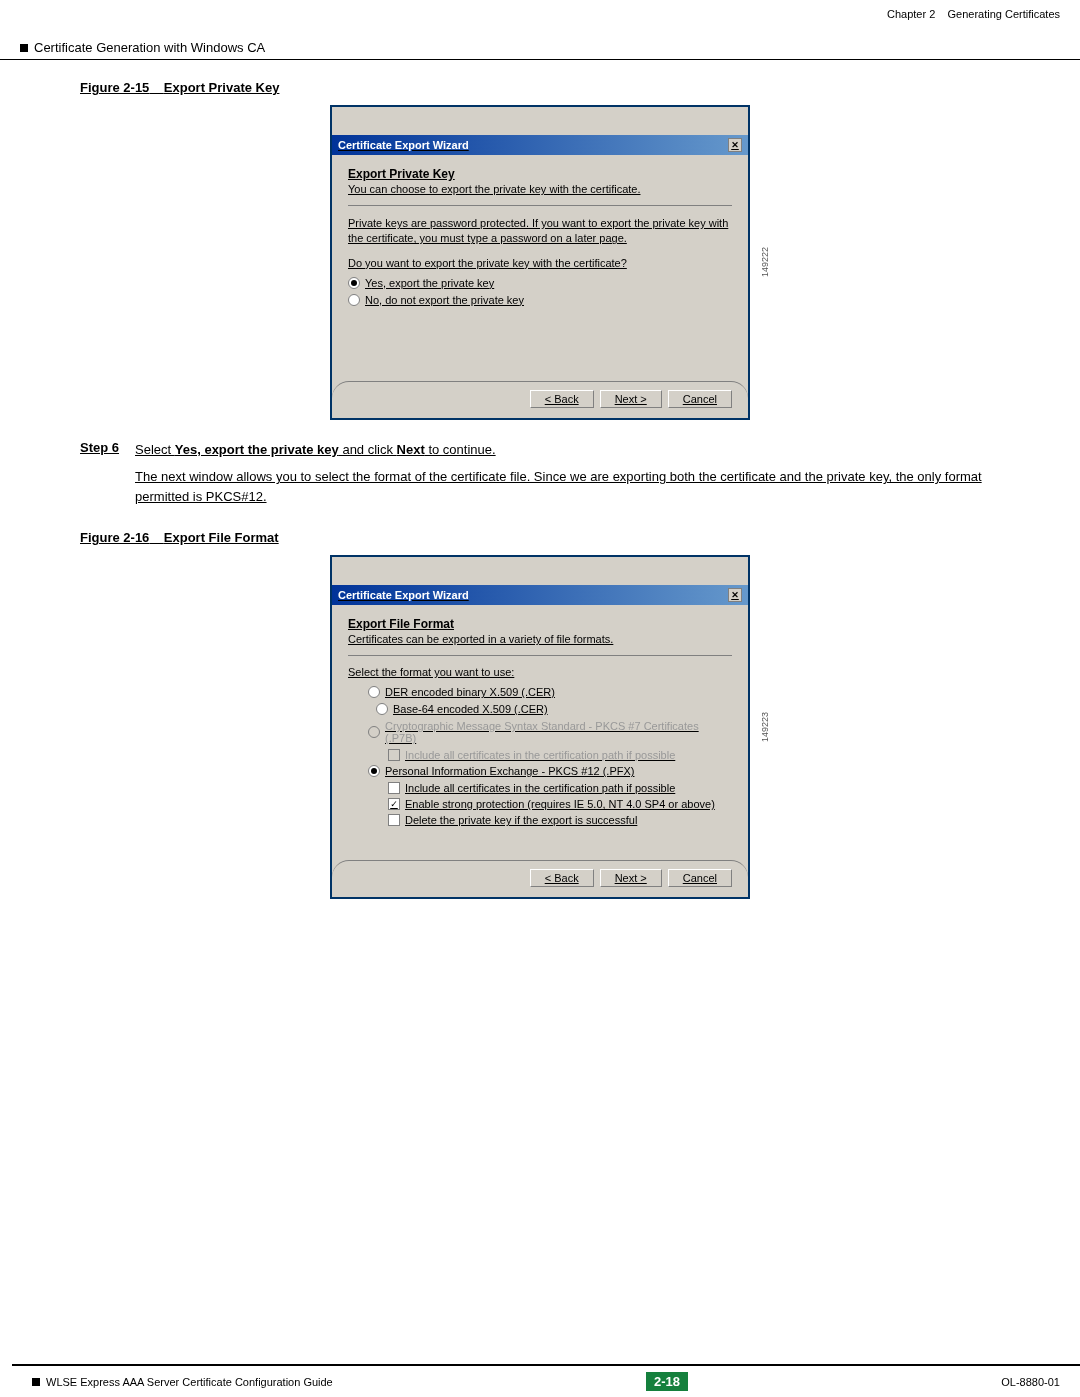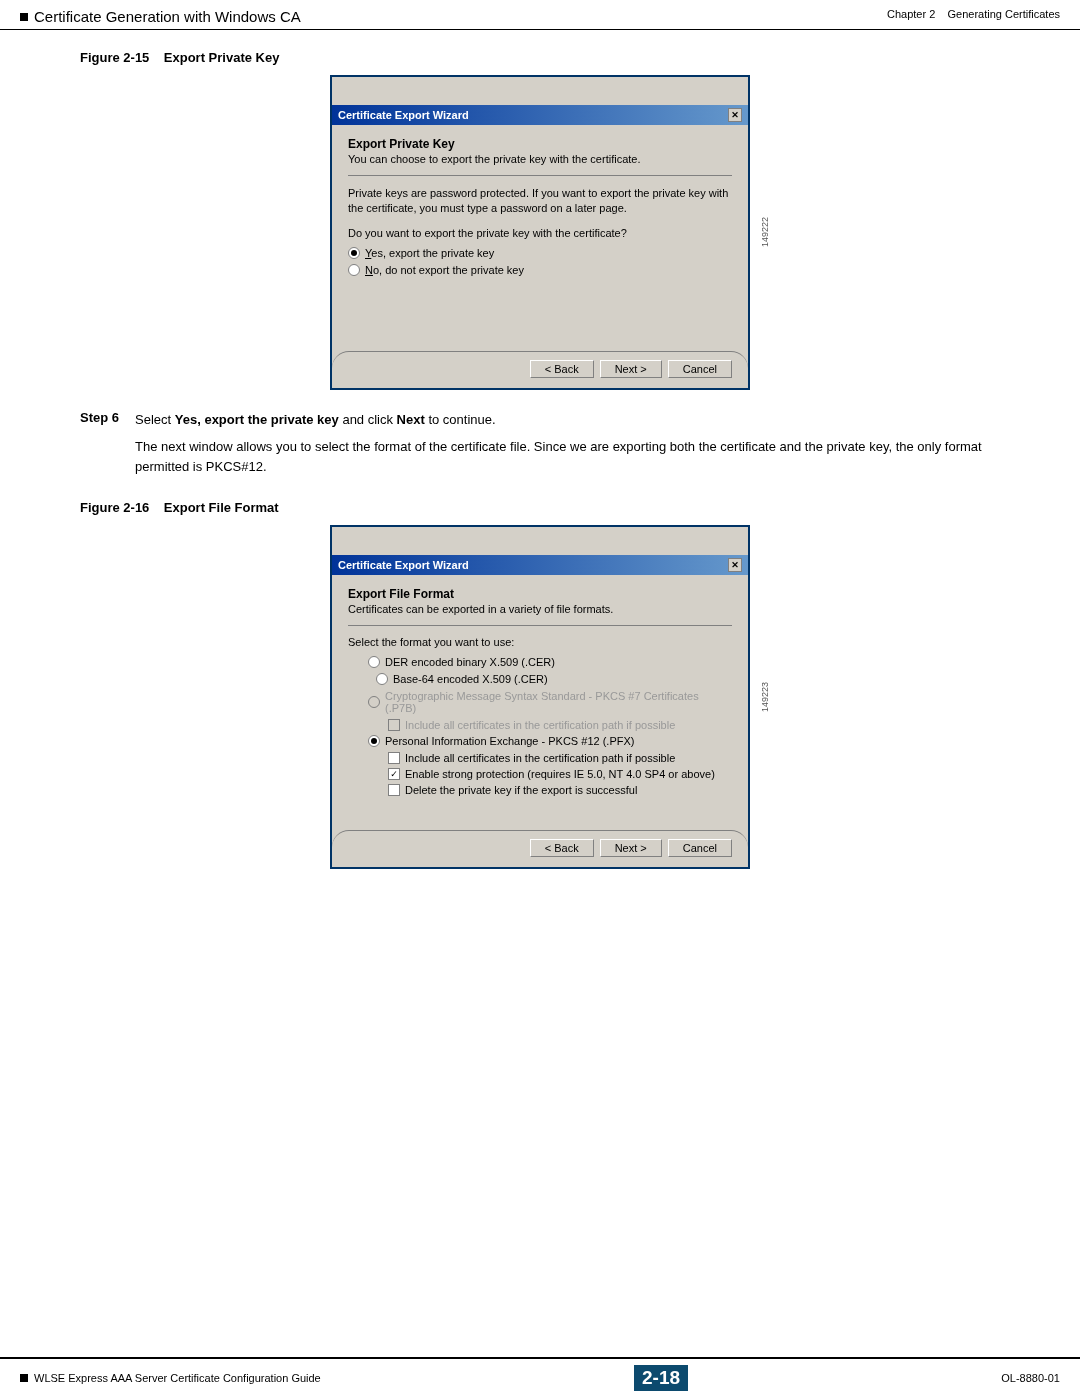--- a/index.html
+++ b/index.html
@@ -18,36 +18,38 @@
       display: flex;
       justify-content: space-between;
       align-items: flex-start;
       padding: 8px 20px 4px 20px;
       border-bottom: 1px solid #000;
     }
     .header-left {
       display: flex;
       align-items: center;
       gap: 6px;
-      font-size: 15px;
+      font-size: 13px;
+      margin-top: 32px;
     }
     .header-left .bullet {
       width: 8px;
       height: 8px;
       background: #000;
       display: inline-block;
     }
     .header-right {
       font-size: 11px;
       text-align: right;
     }
 
     
     .page-content {
       padding: 20px 80px 20px 80px;
+      text-decoration: underline;
     }
 
     
     .figure-caption {
       font-style: italic;
       font-weight: bold;
       margin-bottom: 10px;
       font-size: 13px;
     }
     .figure-caption span {
@@ -207,21 +209,21 @@
     .checkbox-box.checked::after {
       content: '✓';
       font-size: 9px;
       color: #000;
     }
 
     
     .page-footer {
       position: absolute;
       bottom: 0;
-      left: 0;
+      left: 12px;
       right: 0;
       border-top: 2px solid #000;
       display: flex;
       justify-content: space-between;
       align-items: center;
       padding: 6px 20px;
       background: #fff;
     }
     .footer-left {
       display: flex;
@@ -229,24 +231,24 @@
       gap: 6px;
       font-size: 11px;
     }
     .footer-left .bullet {
       width: 8px;
       height: 8px;
       background: #000;
       display: inline-block;
     }
     .page-number-box {
-      background: #0c4a6e;
+      background: #15803d;
       color: #fff;
       padding: 2px 8px;
-      font-size: 19px;
+      font-size: 13px;
       font-weight: bold;
     }
     .footer-right {
       font-size: 11px;
     }
 
     .dialog-wrapper {
       position: relative;
       width: 440px;
       margin: 0 auto 20px auto;

